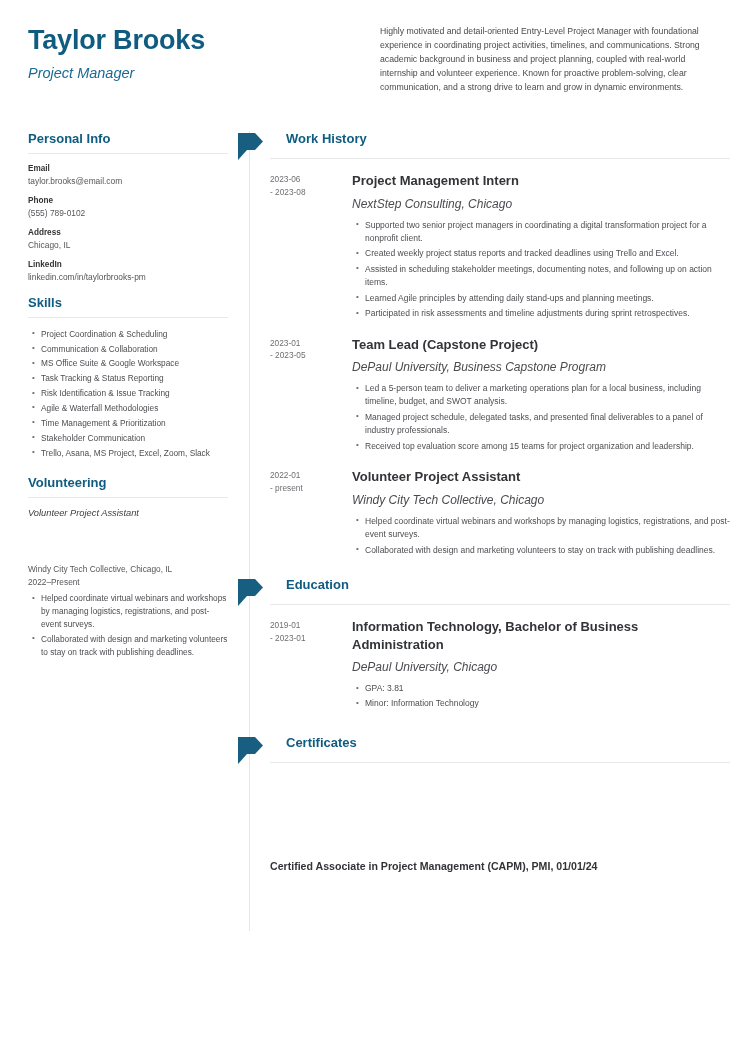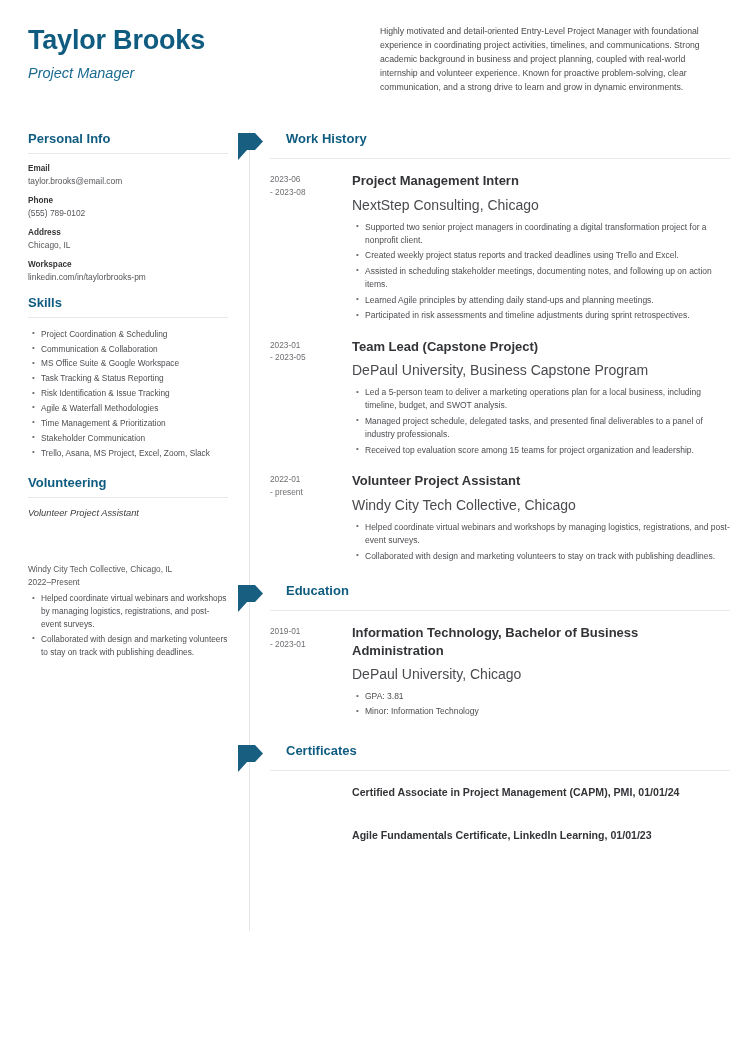--- a/index.html
+++ b/index.html
@@ -149,27 +149,28 @@
   }
   .entry-body { flex: 1; }
   .entry-title {
     font-size: 13px;
     font-weight: bold;
     color: #333438;
     line-height: 1.35;
     margin-bottom: 7px;
   }
   .entry-org {
-    font-size: 14px;
+    font-size: 12px;
+    font-style: italic;
     color: #4a4b4f;
     margin-bottom: 8px;
   }
   .entry-body ul.bullets li { font-size: 8.5px; line-height: 1.58; }
 
-  .cert-entry { display: flex; padding: 14px 0 0 32px; }
+  .cert-entry { display: flex; padding: 14px 0 0 32px; flex-direction: column; }
   .cert-spacer { width: 82px; flex: 0 0 82px; }
   .cert-text {
     flex: 1;
     font-size: 10.6px;
     font-weight: bold;
     color: #333438;
     line-height: 1.45;
   }
 </style>
 </head>
@@ -198,21 +199,21 @@
           </div>
           <div class="field">
             <div class="field-label">Phone</div>
             <div class="field-value">(555) 789-0102</div>
           </div>
           <div class="field">
             <div class="field-label">Address</div>
             <div class="field-value">Chicago, IL</div>
           </div>
           <div class="field">
-            <div class="field-label">Workspace</div>
+            <div class="field-label">LinkedIn</div>
             <div class="field-value">linkedin.com/in/taylorbrooks-pm</div>
           </div>
         </div>
     </div>
 
     <div class="l-section" style="margin-top:12px">
       <div class="l-head">Skills</div>
       <div class="l-rule"></div>
       <ul class="bullets" id="skills-list">
           <li>Project Coordination &amp; Scheduling</li>

